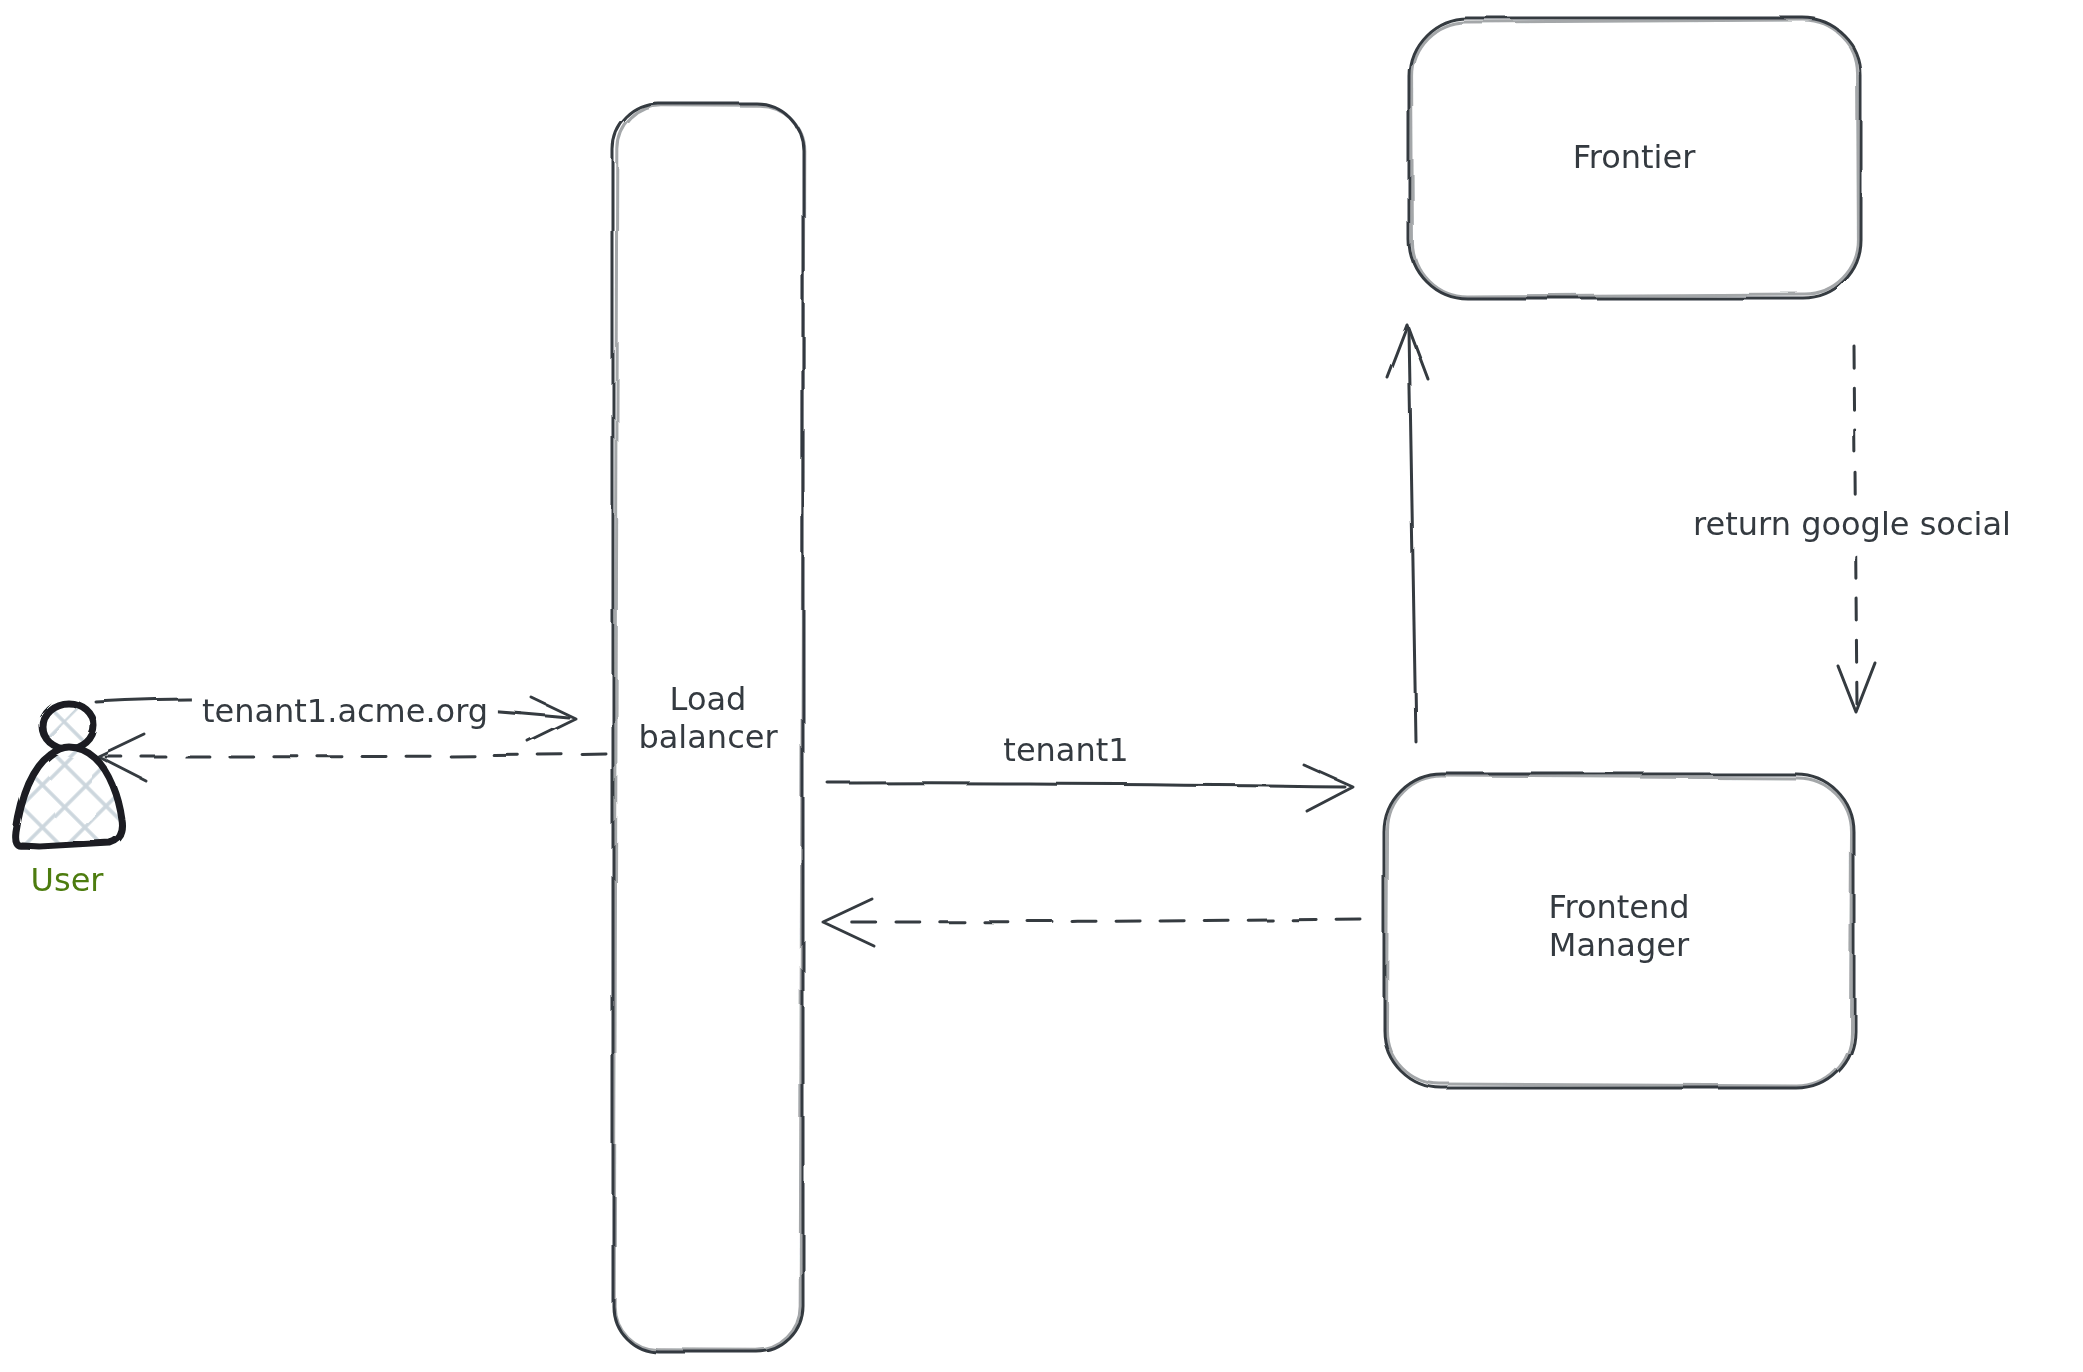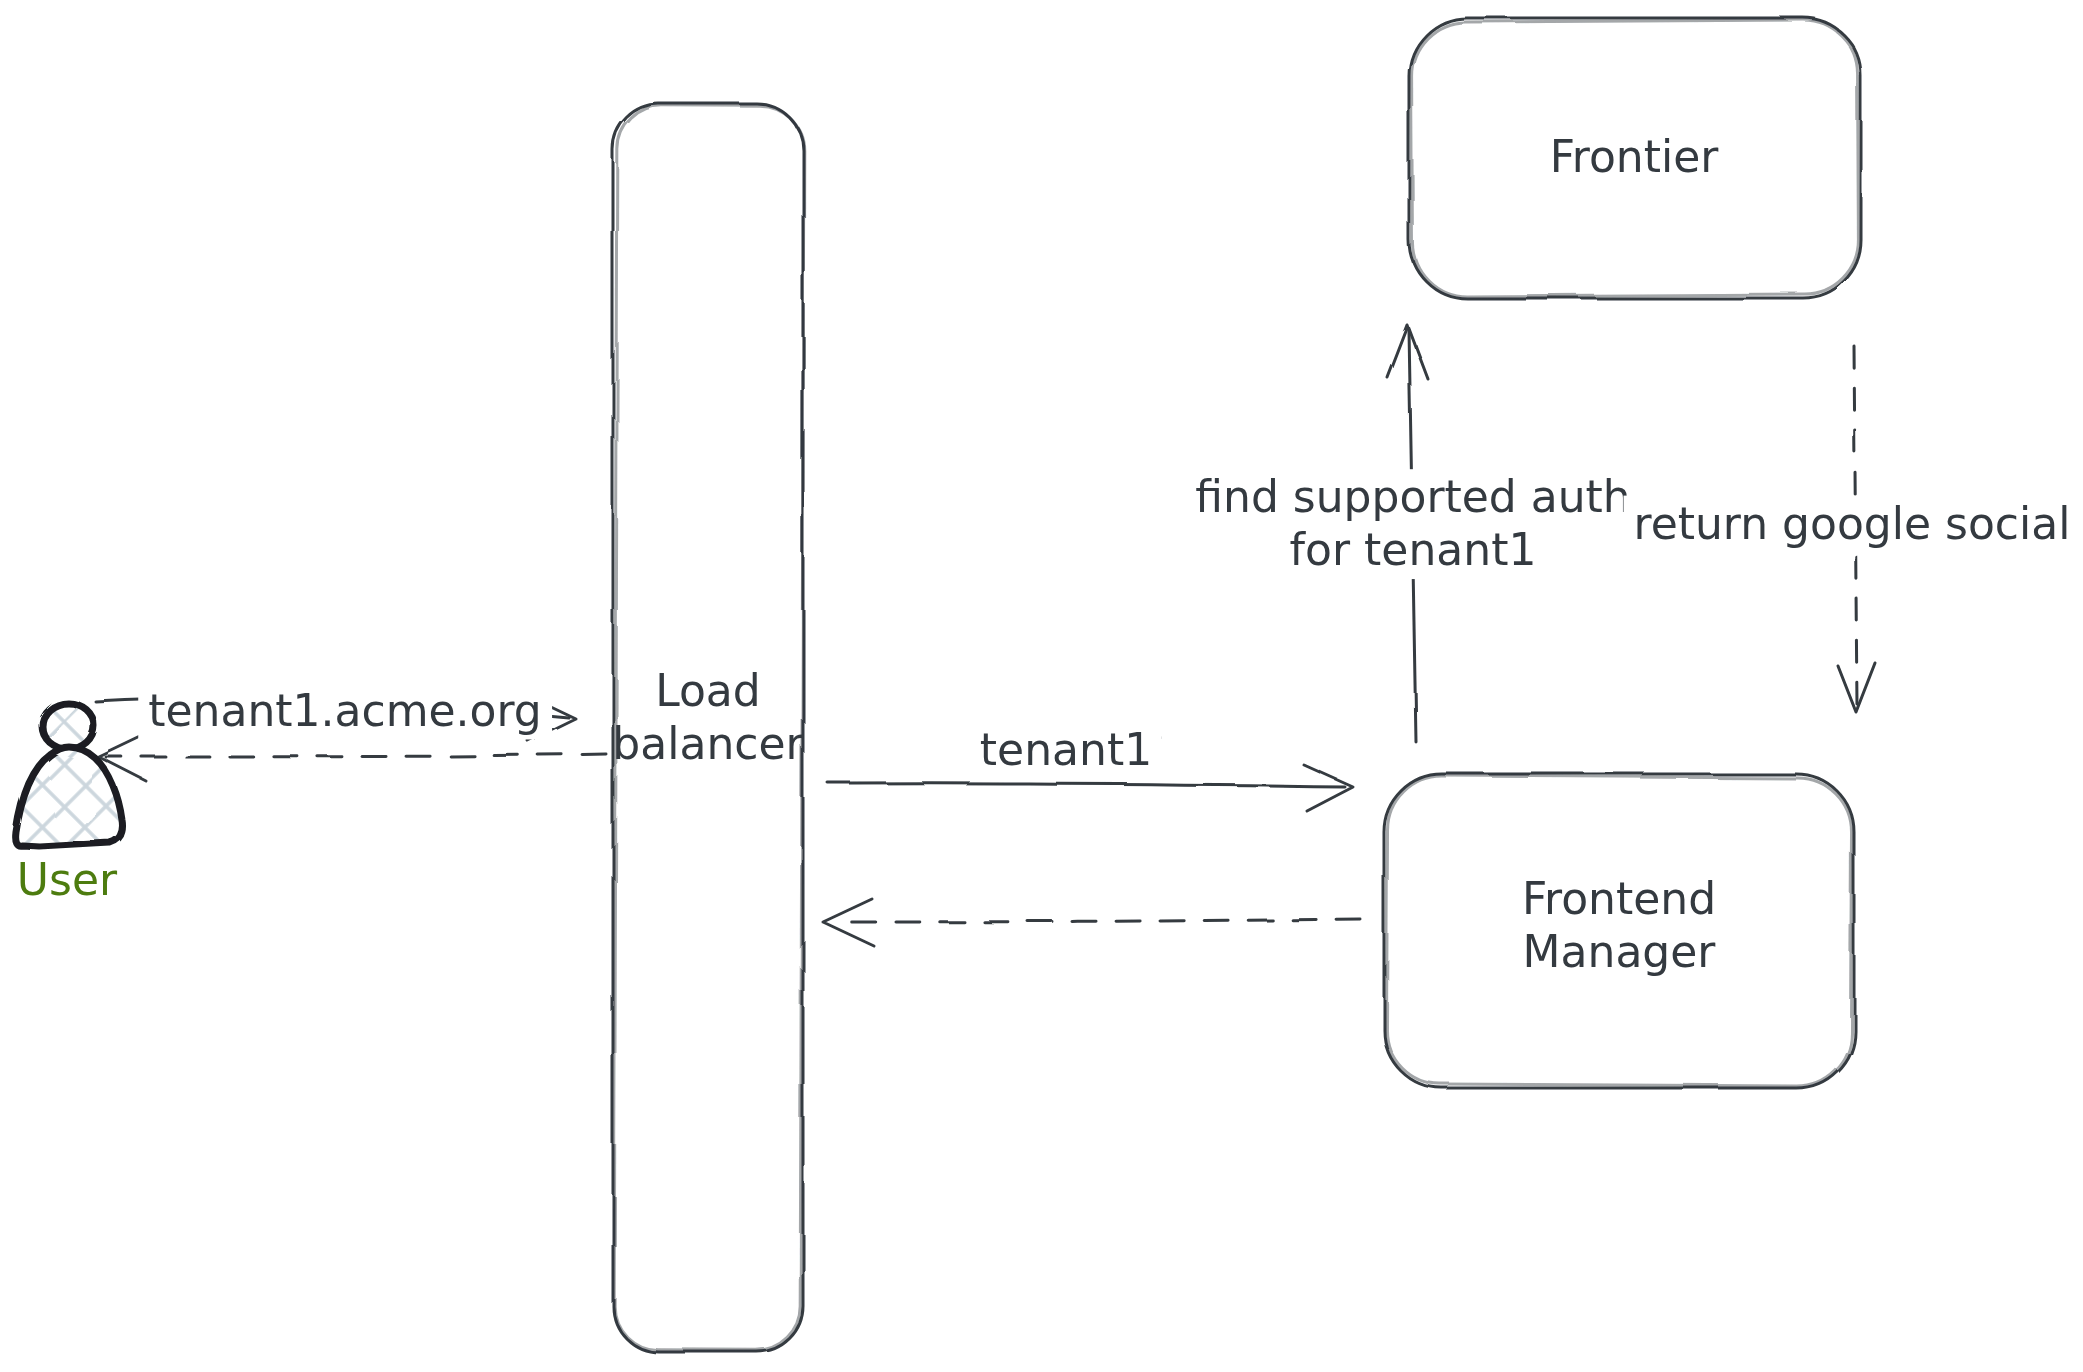--- a/index.html
+++ b/index.html
@@ -10,21 +10,21 @@
     font-family:"DejaVu Sans", sans-serif;
     color:#343a40;
     overflow:hidden;
   }
   svg.scene{position:absolute;left:0;top:0;}
   .lbl{
     position:absolute;
     transform:translate(-50%,-50%);
     white-space:nowrap;
     text-align:center;
-    font-size:44px;
+    font-size:32px;
     line-height:1.2;
     color:#343a40;
     background:#ffffff;
     padding:2px 10px;
   }
   .lbl.nobg{background:transparent;padding:0;}
   .lbl.dark{color:#4d7c0f;}
   .lbl .line{display:block;}
 </style>
 </head>
@@ -104,24 +104,20 @@
   <div class="lbl" style="left:345px;top:711px;">tenant1.acme.org</div>
 
   <div class="lbl nobg" style="left:708px;top:718px;">
     <span class="line">Load</span>
     <span class="line">balancer</span>
   </div>
 
   <div class="lbl" style="left:1066px;top:750px;">tenant1</div>
 
 
-  <div class="lbl" style="left:1413px;top:524px;">
-    <span class="line">find supported auth</span>
-    <span class="line">for tenant1</span>
-  </div>
 
   <div class="lbl" style="left:1852px;top:524px;text-align:right;">
     <span class="line">return google social</span>
   </div>
 
   <div class="lbl nobg" style="left:1634px;top:157px;">Frontier</div>
 
   <div class="lbl nobg" style="left:1619px;top:926px;">
     <span class="line">Frontend</span>
     <span class="line">Manager</span>

